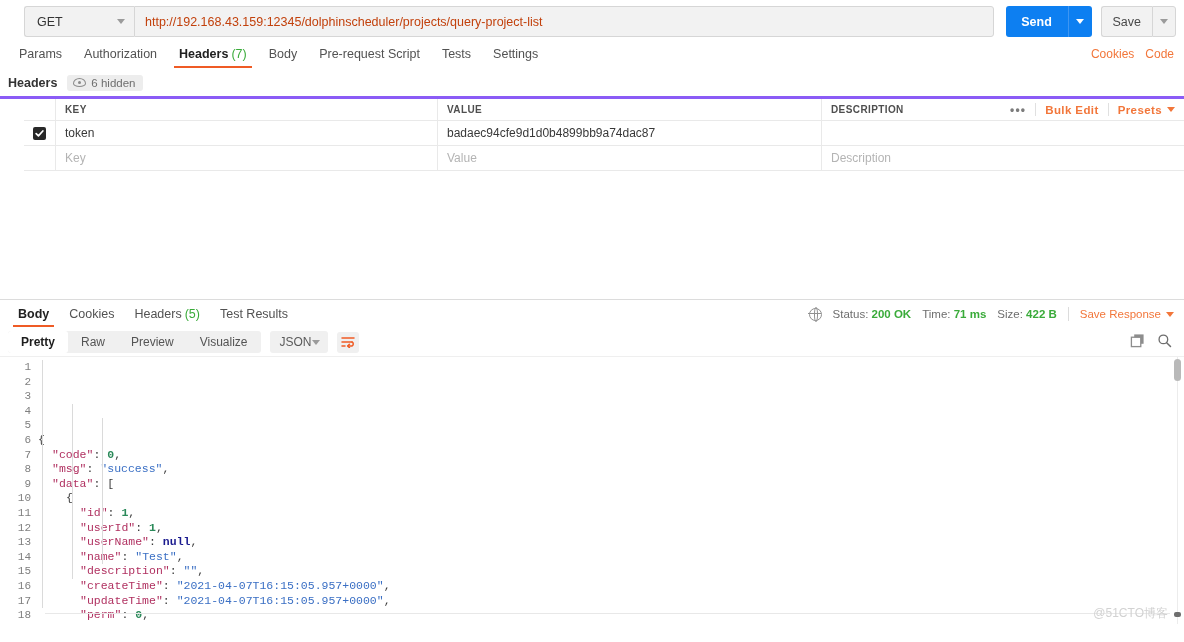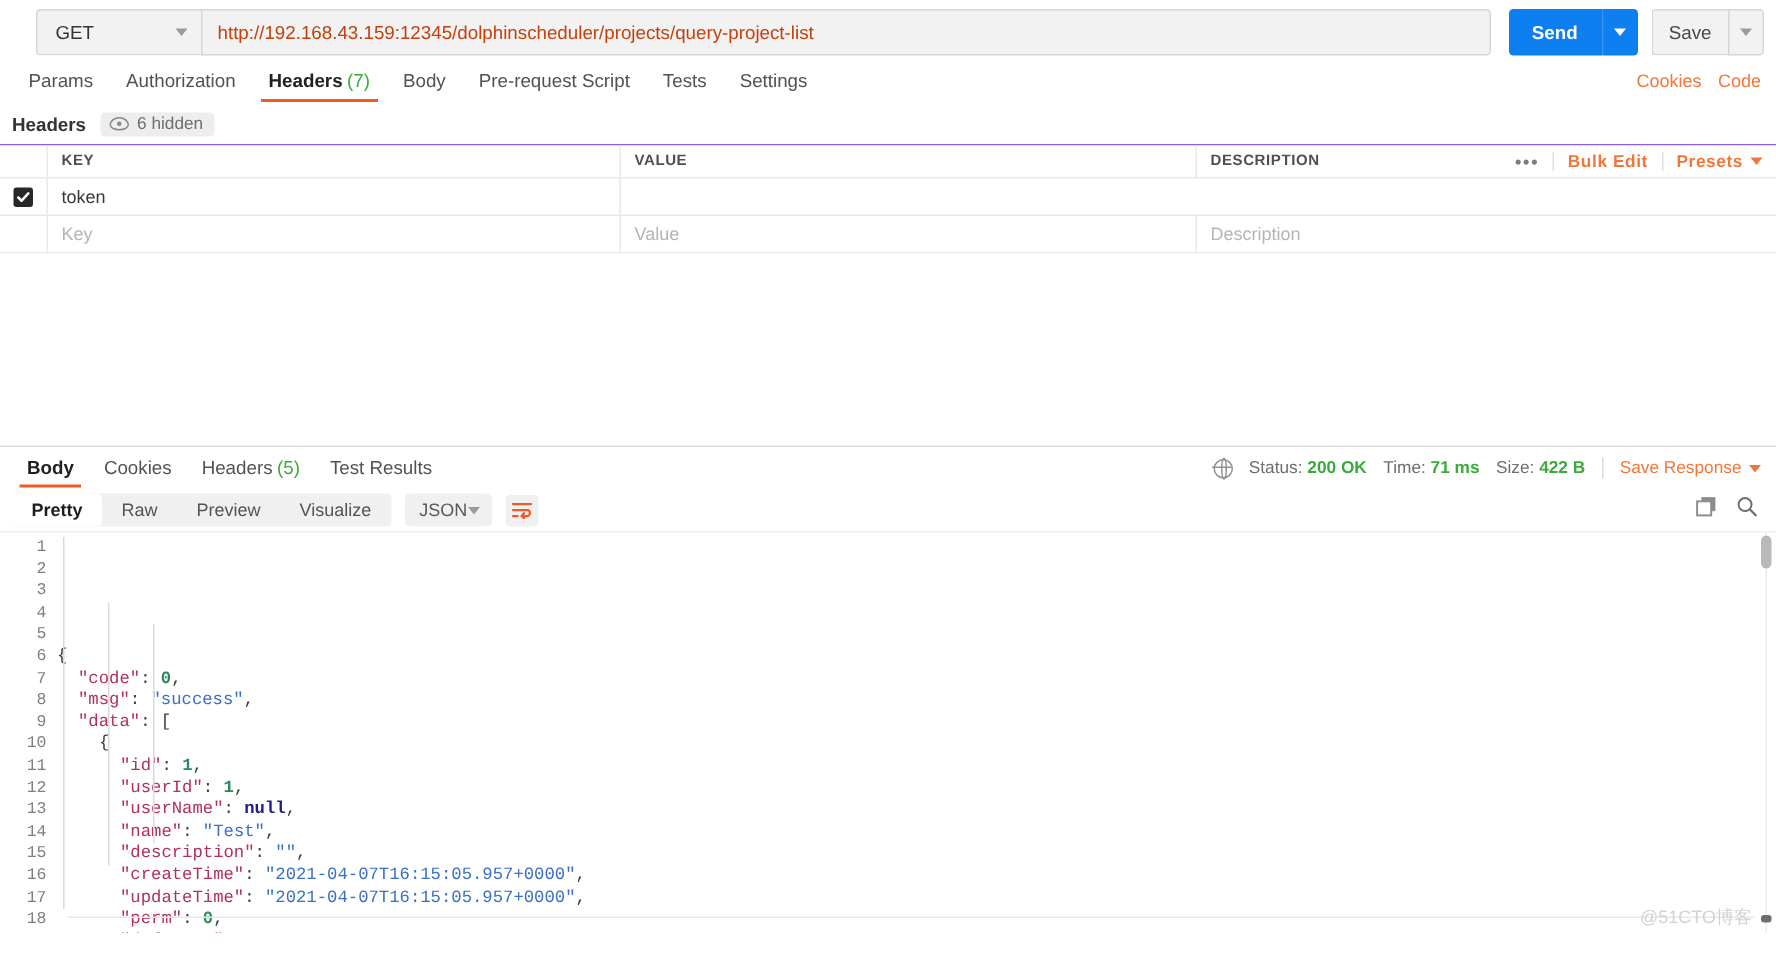--- a/index.html
+++ b/index.html
@@ -130,21 +130,21 @@
     border-radius: 50% 50% 50% 50% / 60% 60% 40% 40%;
     position: relative;
   }
   .eye::after {
     content: ""; position: absolute;
     width: 3px; height: 3px; border-radius: 50%;
     background: #8a8a8a; left: 3.8px; top: 2px;
   }
 
   
-  .hdr-table { width: 100%; border-top: 1px solid #8b5cf6; }
+  .hdr-table { width: 100%; border-top: 3px solid #8b5cf6; padding-left: 24px; }
   .hdr-row { display: flex; border-bottom: 1px solid #e9e9e9; height: 25px; }
   .hdr-row.head { height: 22px; background: #fff; }
   .cell-check {
     width: 32px; border-right: 1px solid #e9e9e9;
     display: flex; align-items: center; justify-content: center;
     flex-shrink: 0;
   }
   .cell-key   { width: 382px; border-right: 1px solid #e9e9e9; padding: 0 9px; display: flex; align-items: center; flex-shrink:0;}
   .cell-val   { width: 384px; border-right: 1px solid #e9e9e9; padding: 0 9px; display: flex; align-items: center; flex-shrink:0;}
   .cell-desc  { flex: 1; padding: 0 9px; display: flex; align-items: center; }
@@ -384,20 +384,23 @@
   <div class="hdr-row">
     <div class="cell-check">
       <span class="chk">
         <svg width="9" height="9" viewBox="0 0 10 10">
             <path d="M1.3 5.2 L3.8 7.6 L8.7 2.2" stroke="#fff" stroke-width="1.9" fill="none" stroke-linecap="round" stroke-linejoin="round"></path>
           </svg>
       </span>
     </div>
     <div class="cell-key">
       <span class="cellv">token</span>
+    </div>
+    <div class="cell-val">
+      <span class="cellv">badaec94cfe9d1d0b4899bb9a74dac87</span>
     </div>
     <div class="cell-desc">
       <span class="cellv"></span>
     </div>
   </div>
 
   <div class="hdr-row">
     <div class="cell-check"></div>
     <div class="cell-key">
       <span class="cellv ph">Key</span>

